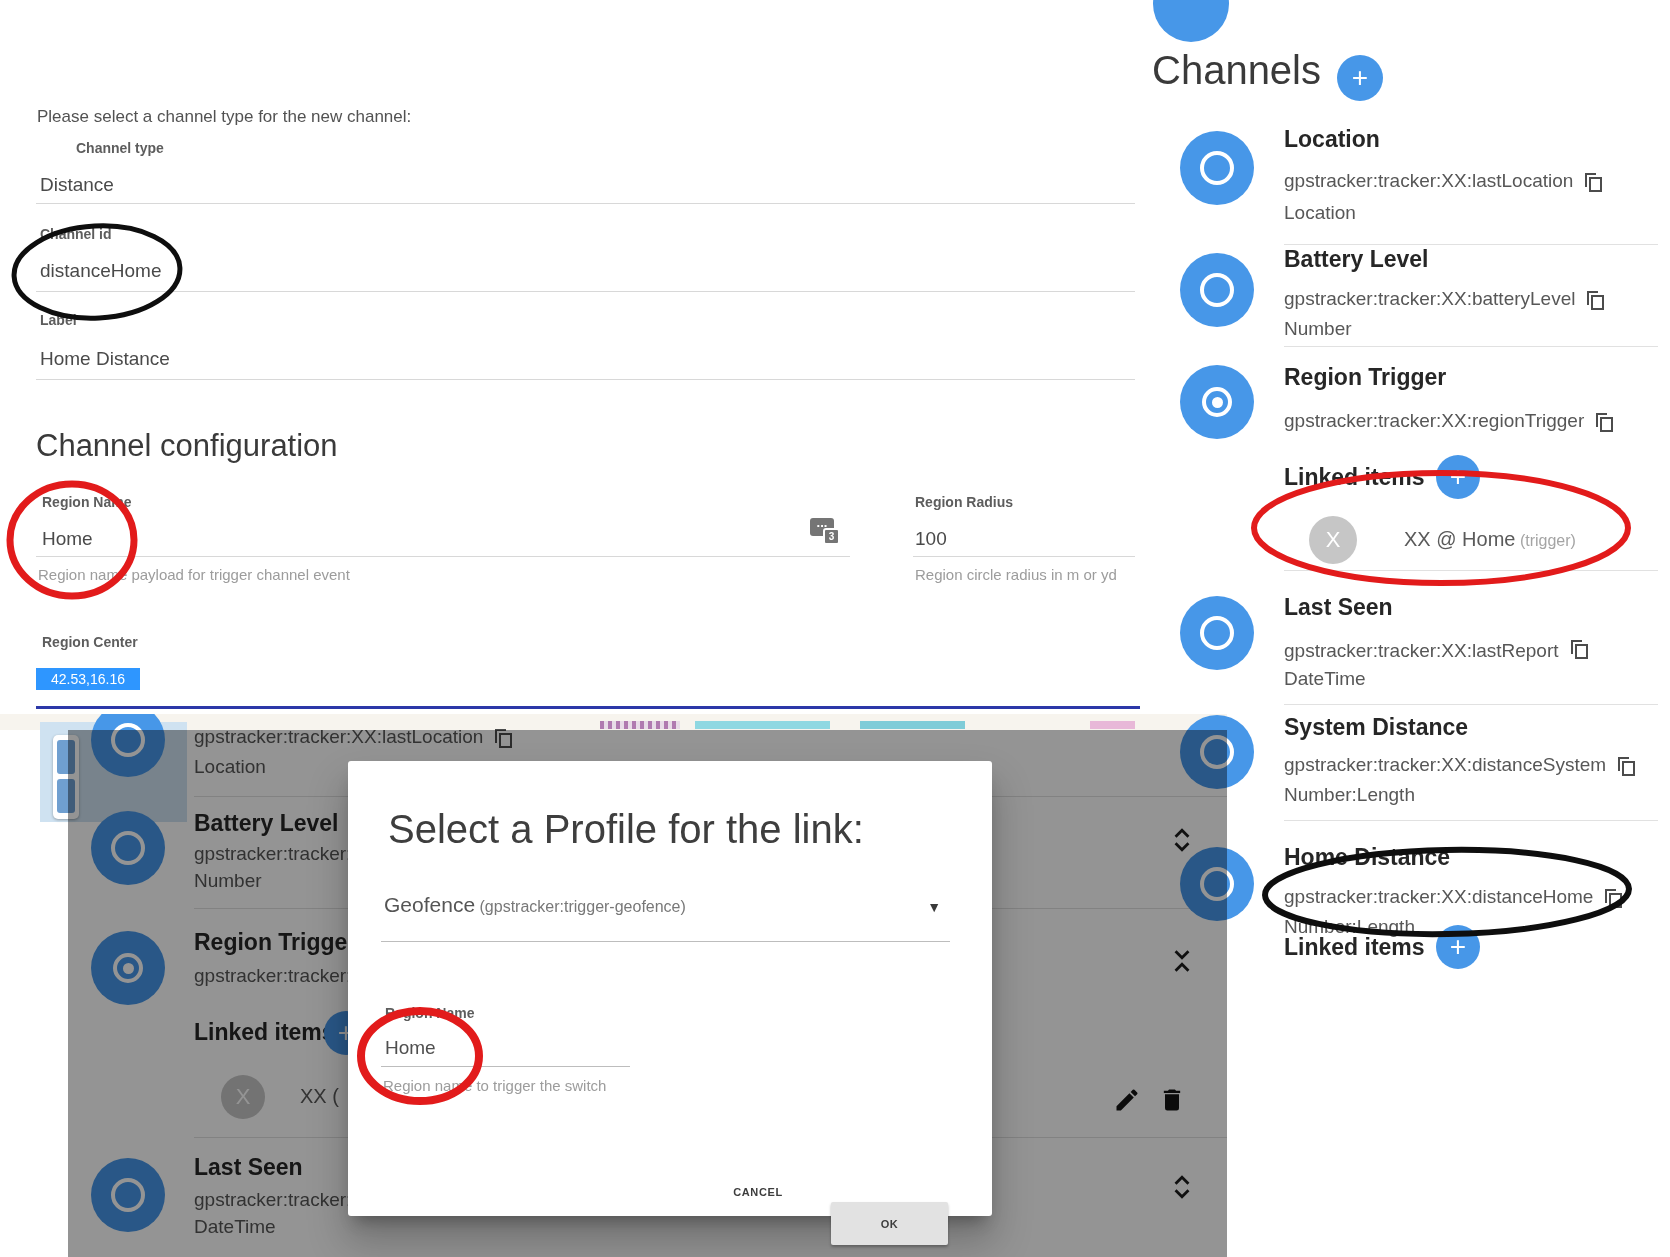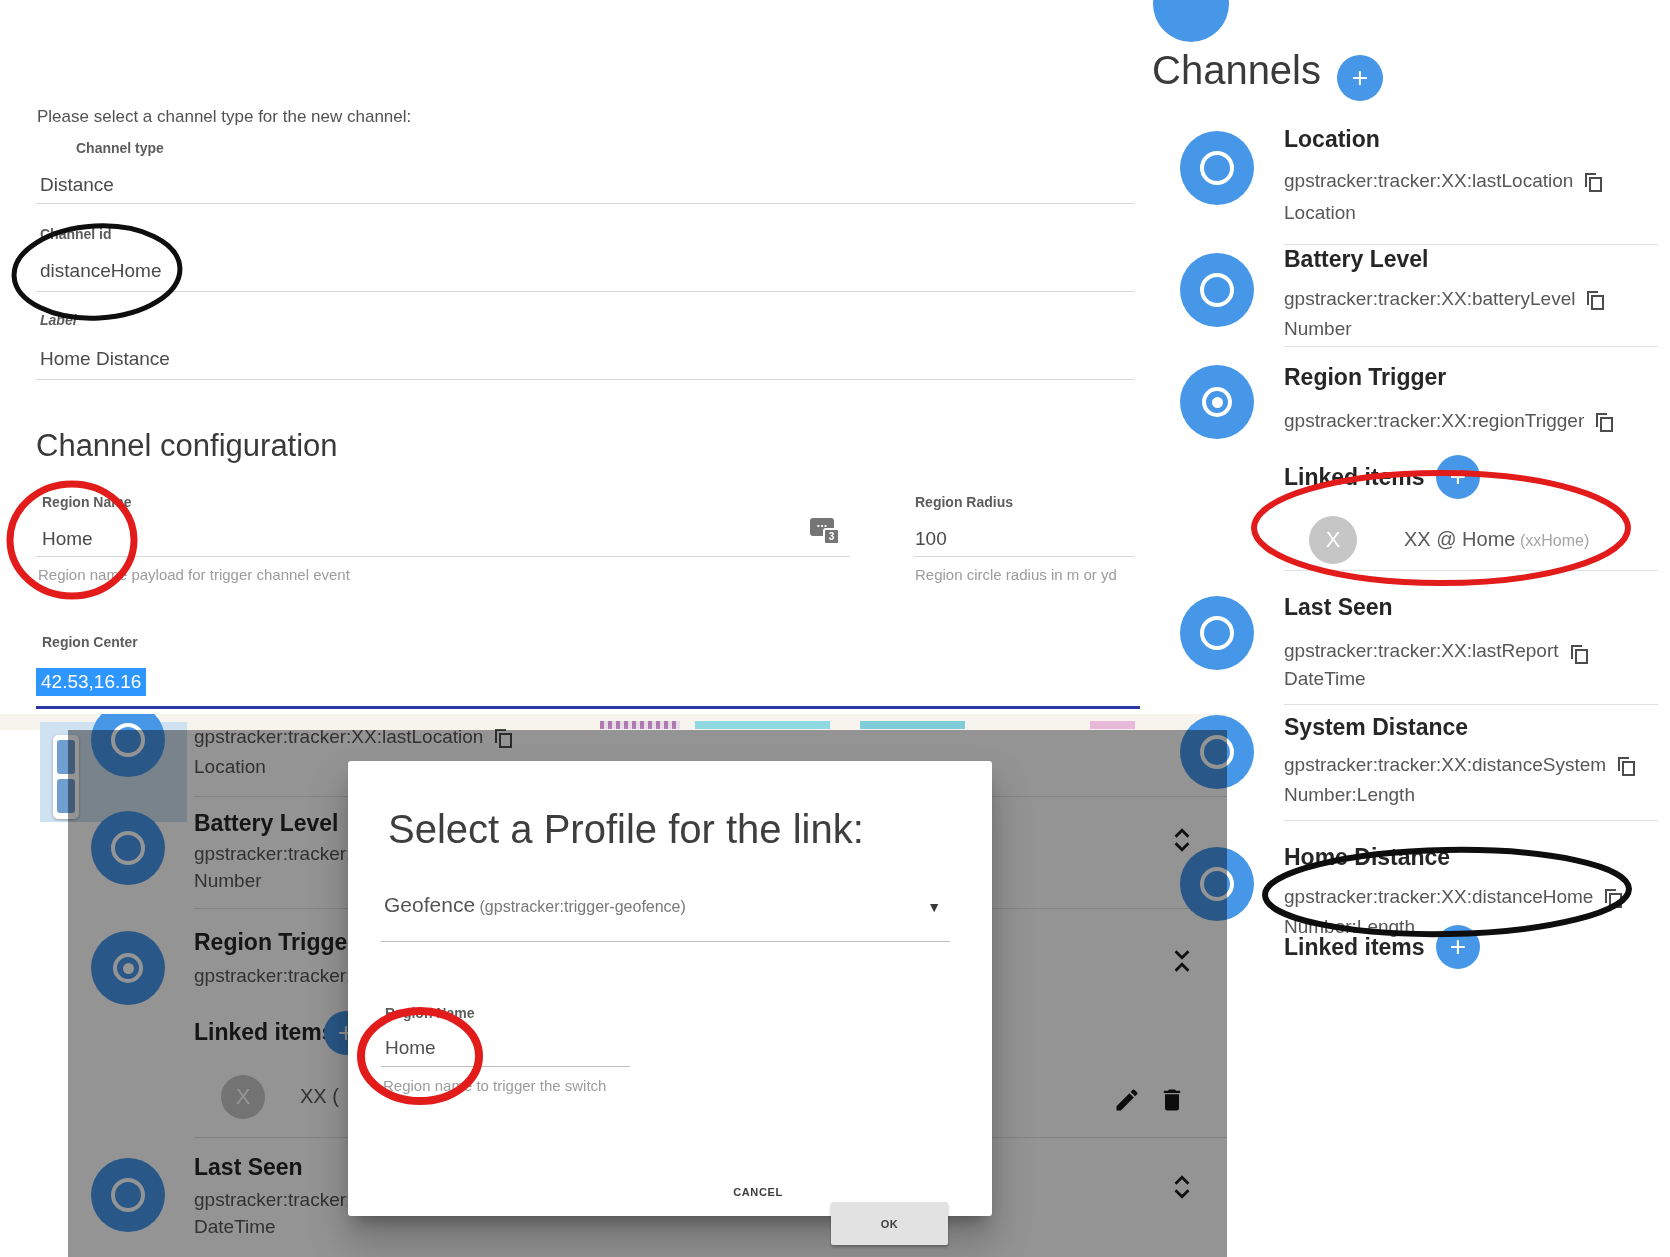--- a/index.html
+++ b/index.html
@@ -8,21 +8,21 @@
   .abs{position:absolute;}
   
   .h1{font-size:42px;font-weight:300;color:#3a3a3a;}
   .h2{font-size:31px;font-weight:300;color:#3a3a3a;}
   .sub{font-size:17px;color:#525252;}
   .lbl{font-size:14px;font-weight:700;color:#5d5d5d;}
   .val{font-size:19px;color:#4a4a4a;}
   .hint{font-size:15px;color:#9c9c9c;}
   .uline{height:1px;background:#d8d8d8;}
   .focus-uline{height:3px;background:#2c38a8;}
-  .sel{background:#2e96ff;color:#fff;font-size:19px;padding:3px 5px;display:inline-block;}
+  .sel{background:#2e96ff;color:#fff;font-size:14px;padding:3px 15px;display:inline-block;}
   
   .chan-h{font-size:40px;font-weight:300;color:#3a3a3a;}
   .item-title{font-size:23px;font-weight:700;color:#262626;}
   .item-sub{font-size:19px;color:#575757;}
   .divider{height:1px;background:#e1e1e1;}
   .avatar{border-radius:50%;background:#4797e8;display:flex;align-items:center;justify-content:center;}
   .ring{width:26px;height:26px;border:4px solid #fff;border-radius:50%;}
   .radio-ring{width:22px;height:22px;border:4px solid #fff;border-radius:50%;display:flex;align-items:center;justify-content:center;}
   .radio-dot{width:11px;height:11px;border-radius:50%;background:#fff;}
   .plus-btn{border-radius:50%;background:#4797e8;color:#fff;display:flex;align-items:center;justify-content:center;
@@ -61,21 +61,21 @@
   <div class="abs sub" style="left:37px;top:107px;">Please select a channel type for the new channel:</div>
 
   <div class="abs lbl" style="left:40px;top:140px;margin-left:36px;">Channel type</div>
   <div class="abs val" style="left:40px;top:174px;">Distance</div>
   <div class="abs uline" style="left:36px;top:203px;width:1099px;"></div>
 
   <div class="abs lbl" style="left:40px;top:226px;">Channel id</div>
   <div class="abs val" style="left:40px;top:260px;">distanceHome</div>
   <div class="abs uline" style="left:36px;top:291px;width:1099px;"></div>
 
-  <div class="abs lbl" style="left:40px;top:312px;font-style:italic;">Label</div>
+  <div class="abs lbl" style="left:40px;top:312px;">Label</div>
   <div class="abs val" style="left:40px;top:348px;">Home Distance</div>
   <div class="abs uline" style="left:36px;top:379px;width:1099px;"></div>
 
   <div class="abs h2" style="left:36px;top:428px;">Channel configuration</div>
 
   <div class="abs lbl" style="left:42px;top:494px;">Region Name</div>
   <div class="abs val" style="left:42px;top:528px;">Home</div>
 
   <div class="abs" style="left:810px;top:518px;width:30px;height:30px;">
     <div style="position:absolute;left:0;top:0;width:24px;height:18px;background:#757575;border-radius:3px;color:#fff;font-size:13px;font-weight:700;text-align:center;line-height:10px;">...</div>
@@ -214,29 +214,29 @@
   <div class="abs" style="left:1284px;top:410px;display:flex;align-items:center;gap:12px;">
     <span class="item-sub">gpstracker:tracker:XX:regionTrigger</span>
     <span class="copy-ic"></span>
   </div>
 
   <div class="abs linked-h" style="left:1284px;top:464px;">Linked items</div>
   <div class="abs plus-btn" style="left:1436px;top:455px;width:44px;height:44px;">+</div>
   <div class="abs gray-avatar" style="left:1309px;top:516px;width:48px;height:48px;">X</div>
   <div class="abs" style="left:1404px;top:528px;">
     <span class="linked-txt">XX @ Home</span>
-    <span class="linked-suffix">(xxHome)</span>
+    <span class="linked-suffix">(trigger)</span>
   </div>
   <div class="abs divider" style="left:1284px;top:570px;width:374px;"></div>
 
   <div class="abs avatar" style="left:1180px;top:596px;width:74px;height:74px;">
       <div class="ring"></div>
     </div>
   <div class="abs item-title" style="left:1284px;top:594px;">Last Seen</div>
-  <div class="abs" style="left:1284px;top:640px;display:flex;align-items:flex-end;gap:12px;">
+  <div class="abs" style="left:1284px;top:640px;display:flex;align-items:flex-start;gap:12px;">
     <span class="item-sub">gpstracker:tracker:XX:lastReport</span>
     <span class="copy-ic"></span>
   </div>
   <div class="abs item-sub" style="left:1284px;top:668px;">DateTime</div>
   <div class="abs divider" style="left:1284px;top:704px;width:374px;"></div>
 
   <div class="abs avatar" style="left:1180px;top:715px;width:74px;height:74px;">
       <div class="ring"></div>
     </div>
   <div class="abs item-title" style="left:1284px;top:714px;">System Distance</div>

